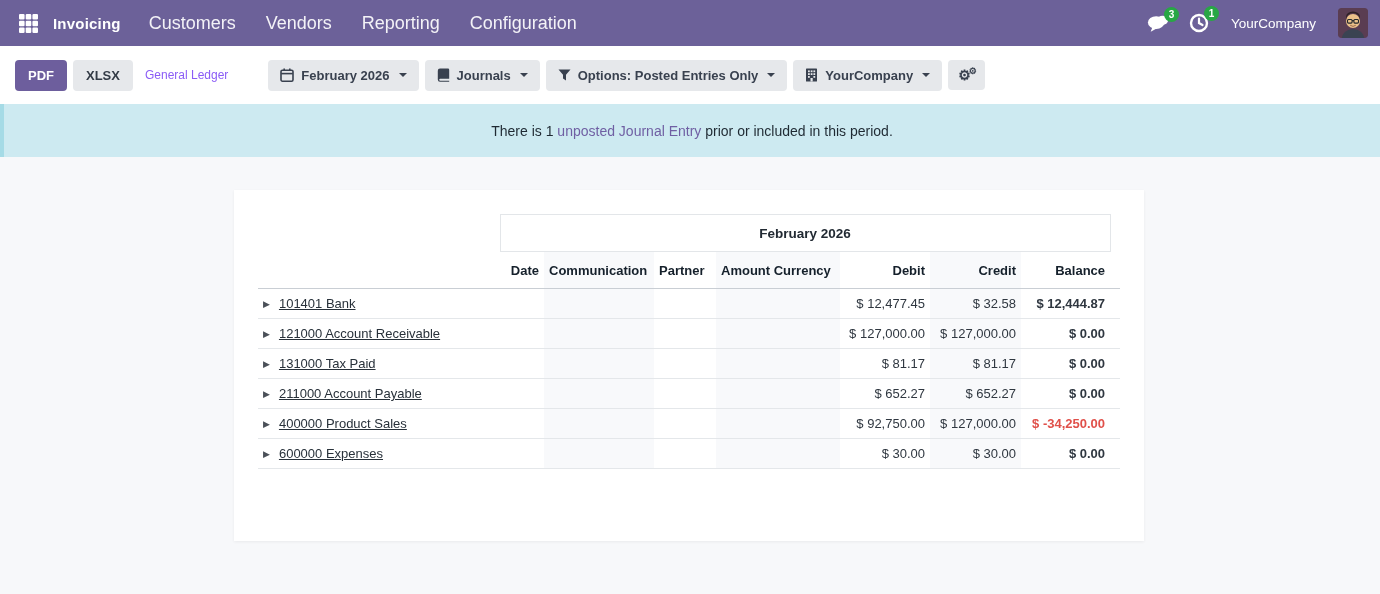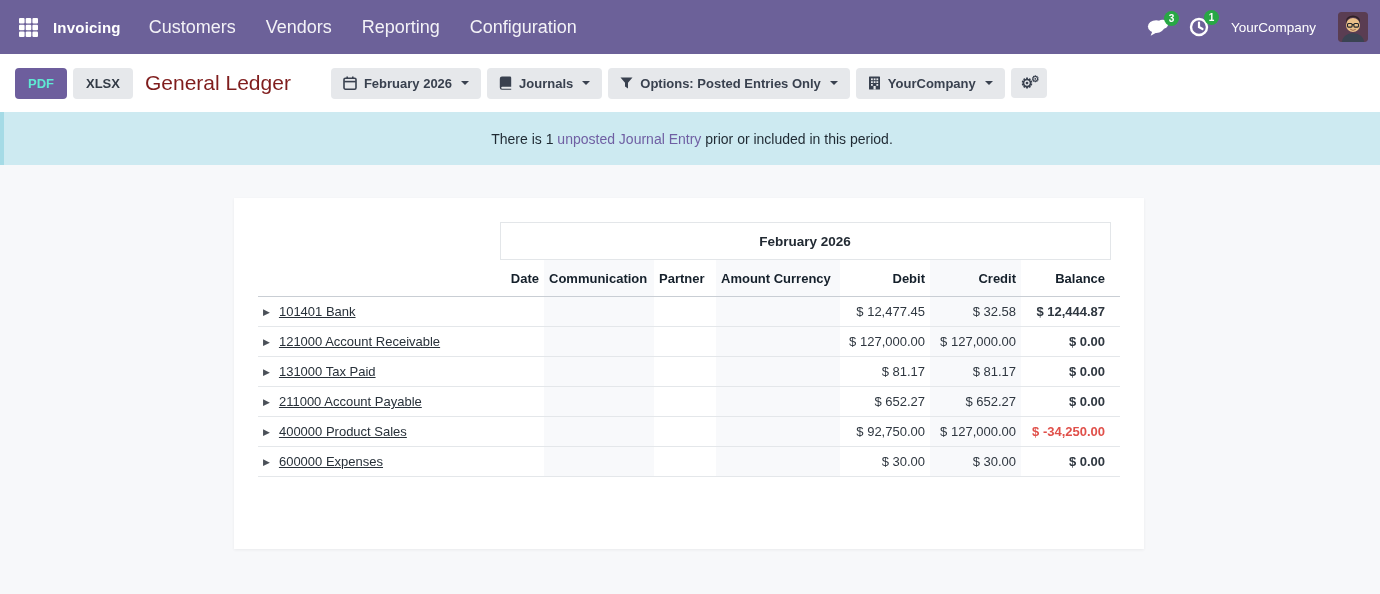--- a/index.html
+++ b/index.html
@@ -1,42 +1,42 @@
 <!DOCTYPE html>
 <html style="--header-bg: #6c6199; --accent: #6d5e9d; --banner-bg: #cdeaf1; --badge: #28a745; --link: #6f5fa3; --negative: #e0504a; --page-bg: #f7f8fa;"><head>
 <meta charset="utf-8">
 <style>
   * { margin:0; padding:0; box-sizing:border-box; }
   html,body { width:1380px; height:594px; overflow:hidden;
     font-family:"Liberation Sans", sans-serif;
     background:var(--page-bg,#f7f8fa); }
 
   
-  .topbar { height:54px; background:var(--header-bg,#6c6199); display:flex;
+  .topbar { height:46px; background:var(--header-bg,#6c6199); display:flex;
     align-items:center; padding:0 12px 0 15px; color:#fff; }
   .grid-btn { width:26px; height:26px; display:flex; align-items:center; justify-content:center;
     margin-right:12px; cursor:pointer; }
   .app-name { font-size:15px; font-weight:700; margin-right:28px; letter-spacing:.2px; }
   .topmenu { display:flex; gap:30px; font-size:18px; color:rgba(255,255,255,.92); }
   .topmenu .item { cursor:pointer; }
   .topbar-right { margin-left:auto; display:flex; align-items:center; gap:20px; }
   .icon-wrap { position:relative; display:flex; align-items:center; cursor:pointer; }
   .badge { position:absolute; top:-7px; right:-10px; background:var(--badge,#28a745);
     color:#fff; font-size:10px; font-weight:700; min-width:15px; height:15px; border-radius:8px;
     display:flex; align-items:center; justify-content:center; padding:0 3px; }
   .company-name { font-size:13.5px; margin-left:2px; }
   .avatar { width:30px; height:30px; border-radius:3px; overflow:hidden; cursor:pointer; margin-left:2px; }
 
   
   .controlbar { height:58px; background:#fff; display:flex; align-items:center; padding:0 15px; }
   .btn { border:none; border-radius:4px; font-family:inherit; font-size:13px; font-weight:700;
     padding:8px 13px; cursor:pointer; }
-  .btn-pdf { background:var(--accent,#6d5e9d); color:#5eead4; margin-right:6px; }
+  .btn-pdf { background:var(--accent,#6d5e9d); color:#ffffff; margin-right:6px; }
   .btn-xlsx { background:#e6e8eb; color:#333b46; }
-  .view-title { font-size:21px; color:#7f1d1d; margin-left:12px; white-space:nowrap; }
+  .view-title { font-size:12px; color:#8b5cf6; margin-left:12px; white-space:nowrap; }
   .filters { display:flex; align-items:center; gap:6px; margin-left:40px; }
   .fbtn { background:#e6e8eb; color:#39414f; border:none; border-radius:4px; font-family:inherit;
     font-size:13px; font-weight:700; padding:8px 12px; display:flex; align-items:center; gap:7px;
     cursor:pointer; white-space:nowrap; }
   .caret-down { width:0; height:0; border-left:4px solid transparent; border-right:4px solid transparent;
     border-top:4.5px solid currentColor; display:inline-block; margin-left:2px; }
   .gear-btn { font-size:14px; padding:6px 10px 8px; letter-spacing:-2px; }
   .gear-btn .g2 { font-size:9px; vertical-align:super; }
   .ficon { display:inline-flex; align-items:center; }
 

